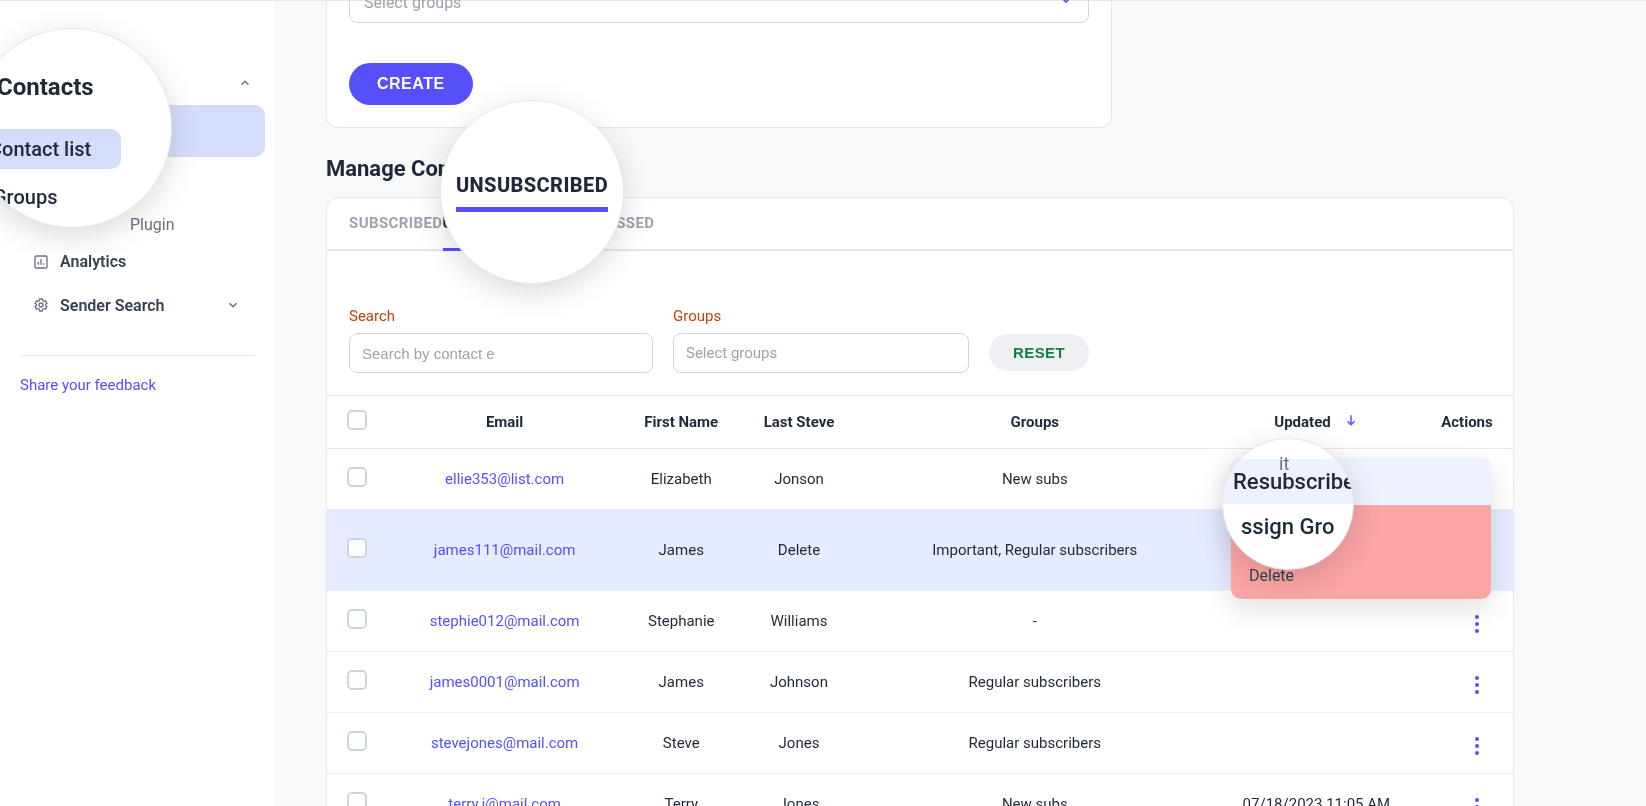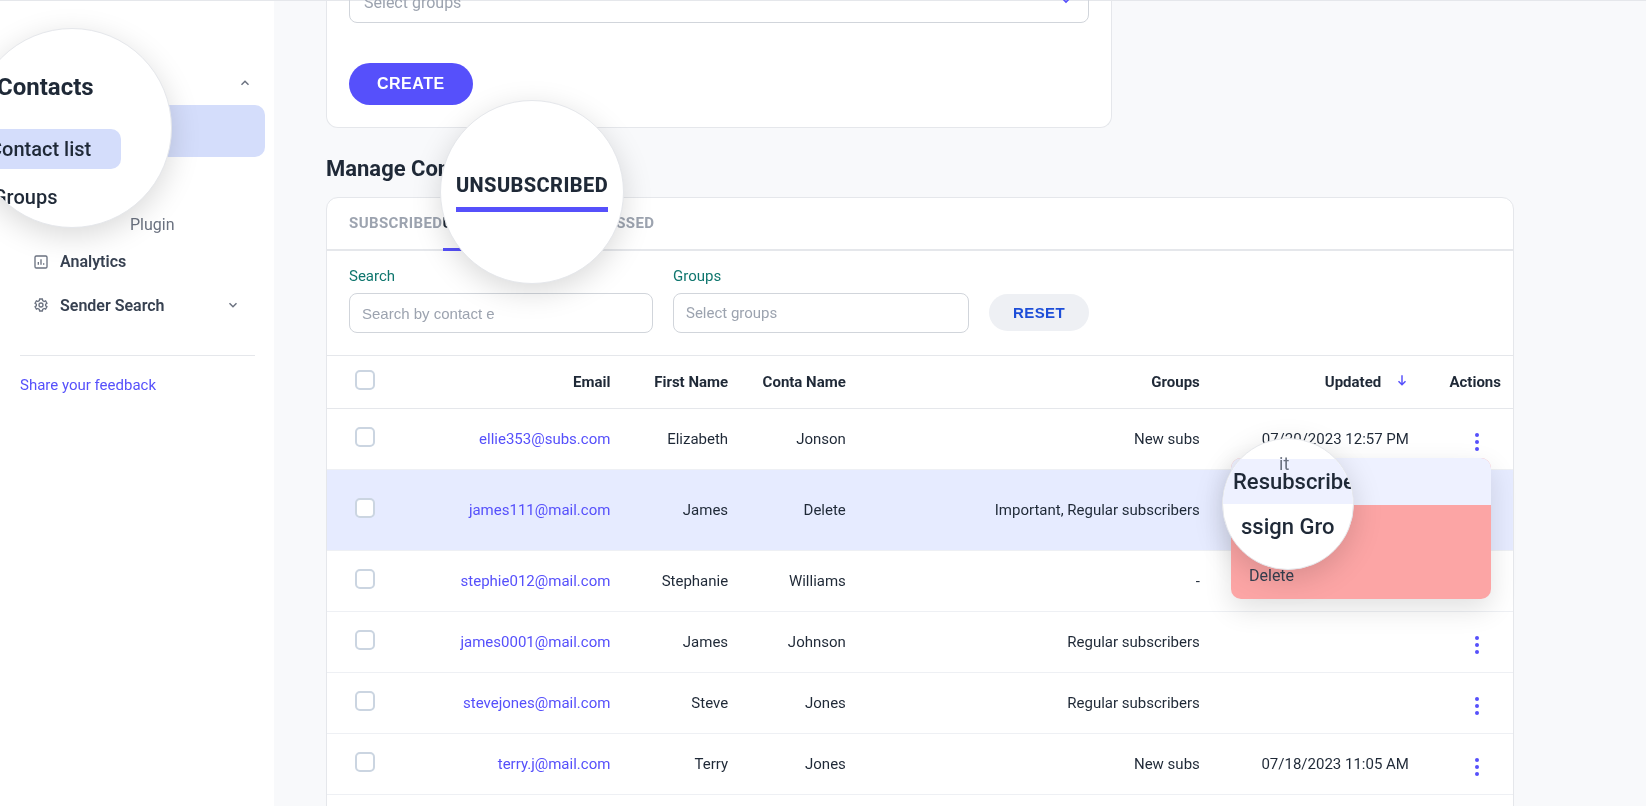--- a/index.html
+++ b/index.html
@@ -160,49 +160,49 @@
     color: #1f2937;
     border-bottom-color: #5650fb;
   }
   .filter-row {
     display: flex;
     align-items: flex-end;
     gap: 20px;
     padding: 16px 22px 22px 22px;
   }
   .filter-col { display:flex; flex-direction:column; gap:8px; }
-  .filter-lbl { font-size: 15px; color: #0f766e; }
+  .filter-lbl { font-size: 15px; color: #c2410c; margin-top: 40px; }
   .input, .select {
     border: 1px solid #d1d5db;
     border-radius: 8px;
     height: 40px;
     padding: 0 12px;
     font-size: 15px;
     color: #374151;
   }
   .input::placeholder { color: #9ca3af; }
   .input { width: 304px; background:#fff; }
   .select { width: 296px; display:flex; align-items:center; color:#9ca3af; background:#fff; }
   .btn-reset {
     background: #eef0f4;
-    color: #1d4ed8;
+    color: #15803d;
     border: none;
     border-radius: 999px;
     padding: 10px 24px;
     font-size: 15px;
     font-weight: 700;
     letter-spacing: 0.4px;
     cursor: pointer;
     align-self: flex-end;
     margin-bottom: 2px;
   }
 
   .tbl { width: 100%; border-collapse: collapse; }
   .tbl th, .tbl td {
-    text-align: right;
+    text-align: center;
     padding: 14px 12px;
     font-size: 15px;
     border-top: 1px solid #eef0f4;
   }
   .tbl th {
     font-weight: 700;
     color: #1f2937;
     border-top: 1px solid #e5e7eb;
     border-bottom: 1px solid #e5e7eb;
     background: #fff;
@@ -419,37 +419,37 @@
       </div>
       <button class="btn-reset">RESET</button>
     </div>
 
     <table class="tbl">
       <thead>
         <tr>
           <th class="col-check"><span class="checkbox"></span></th>
           <th class="col-email">Email</th>
           <th class="col-first">First Name</th>
-          <th class="col-last">Conta Name</th>
+          <th class="col-last">Last Steve</th>
           <th class="col-groups">Groups</th>
           <th class="col-updated">
             <span>Updated</span>
             <span class="sort-arrow">
               <svg width="14" height="14" viewBox="0 0 24 24" fill="none" stroke="currentColor" stroke-width="2.5">
                   <path d="M12 4v16M6 14l6 6 6-6"></path>
                 </svg>
             </span>
           </th>
           <th class="col-actions">Actions</th>
         </tr>
       </thead>
       <tbody id="tbody">
           <tr>
             <td class="col-check"><span class="checkbox"></span></td>
-            <td class="col-email"><span class="email-link">ellie353@subs.com</span></td>
+            <td class="col-email"><span class="email-link">ellie353@list.com</span></td>
             <td class="col-first">Elizabeth</td>
             <td class="col-last">Jonson</td>
             <td class="col-groups">New subs</td>
             <td class="col-updated">07/20/2023 12:57 PM</td>
             <td class="col-actions"><span class="actions-btn">
                 <span class="d"></span>
                 <span class="d"></span>
                 <span class="d"></span>
               </span></td>
           </tr>

